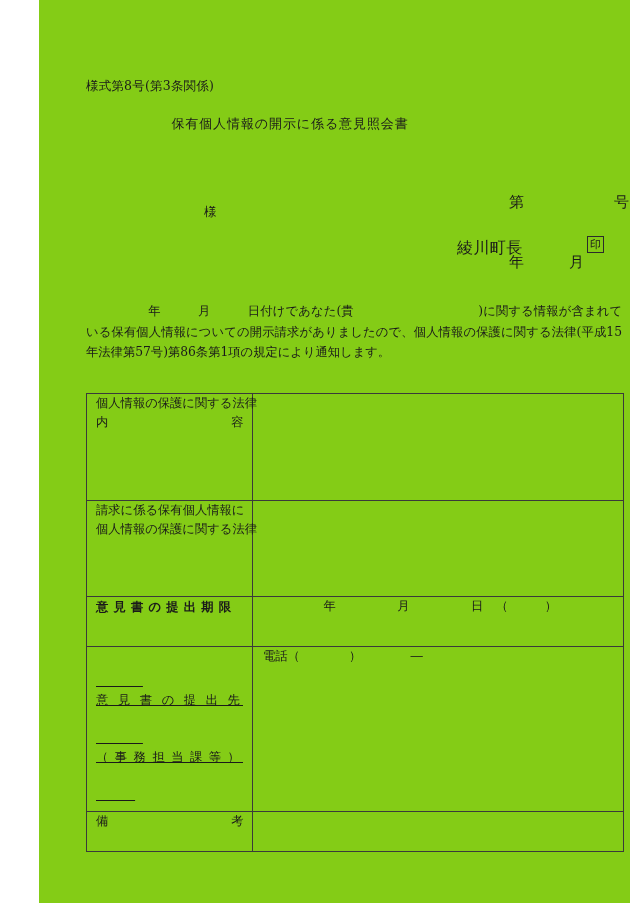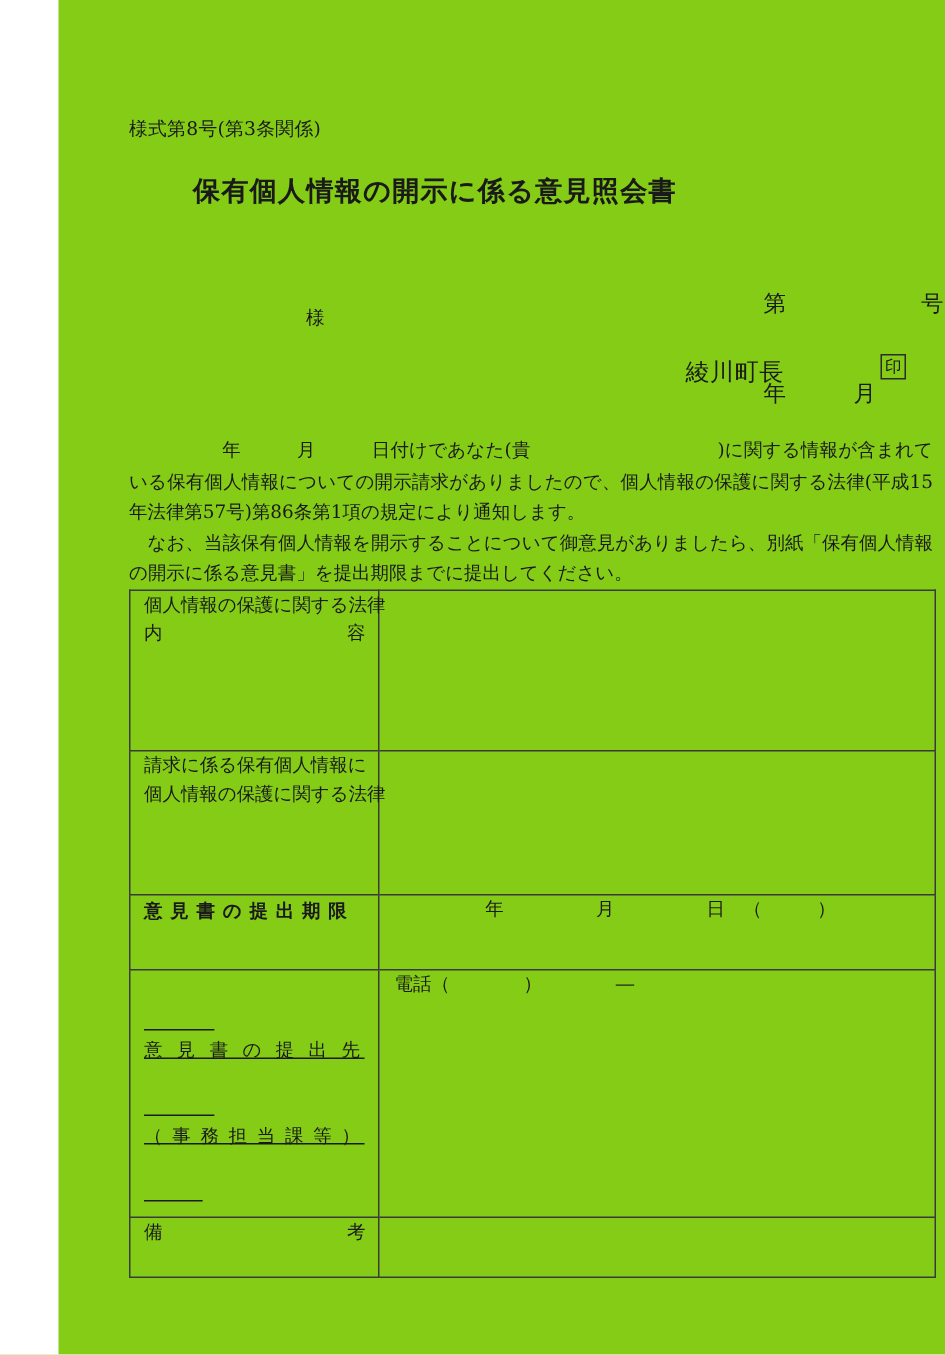--- a/index.html
+++ b/index.html
@@ -30,23 +30,23 @@
     font-size: 12.5px;
     letter-spacing: 0.2px;
     white-space: pre;
   }
   .doc-title {
     position: absolute;
     left: 0;
     top: 115px;
     width: 502px;
     text-align: center;
-    font-size: 18px;
+    font-size: 13px;
     letter-spacing: 0.9px;
-    font-weight: 700;
+    font-weight: 400;
   }
 
   
   .ref-block {
     position: absolute;
     left: 470px;
     top: 152px;
     font-size: 15px;
     line-height: 20px;
     white-space: pre;
@@ -82,21 +82,21 @@
     font-size: 11px;
     line-height: 15px;
     text-align: center;
     overflow: hidden;
   }
 
   
   .body-text {
     position: absolute;
     left: 47px;
-    top: 290px;
+    top: 301px;
     width: 536px;
     font-size: 12.3px;
     line-height: 20.5px;
   }
   .body-text p {
     margin: 0;
     text-align: justify;
     text-justify: inter-character;
     white-space: pre-wrap;
   }
@@ -178,21 +178,20 @@
   </div>
 
   <div class="addressee">様</div>
 
   <div class="issuer">綾川町長</div>
 
   <div class="seal-box">印</div>
 
   <div class="body-text">
     <p>　　　　　年　　　月　　　日付けであなた(貴　　　　　　　　　　)に関する情報が含まれている保有個人情報についての開示請求がありましたので、個人情報の保護に関する法律(平成15年法律第57号)第86条第1項の規定により通知します。</p>
-    <p>　なお、当該保有個人情報を開示することについて御意見がありましたら、別紙「保有個人情報の開示に係る意見書」を提出期限までに提出してください。</p>
   </div>
 
   <table class="form-table">
     <tbody>
       <tr style="height:107px;">
         <td class="col-label">
           <div class="label-mid cell-fill">
             <span class="jline">個人情報の保護に関する法律</span>
             <span class="jline">内　　　　　　　　　　容</span>
           </div>

